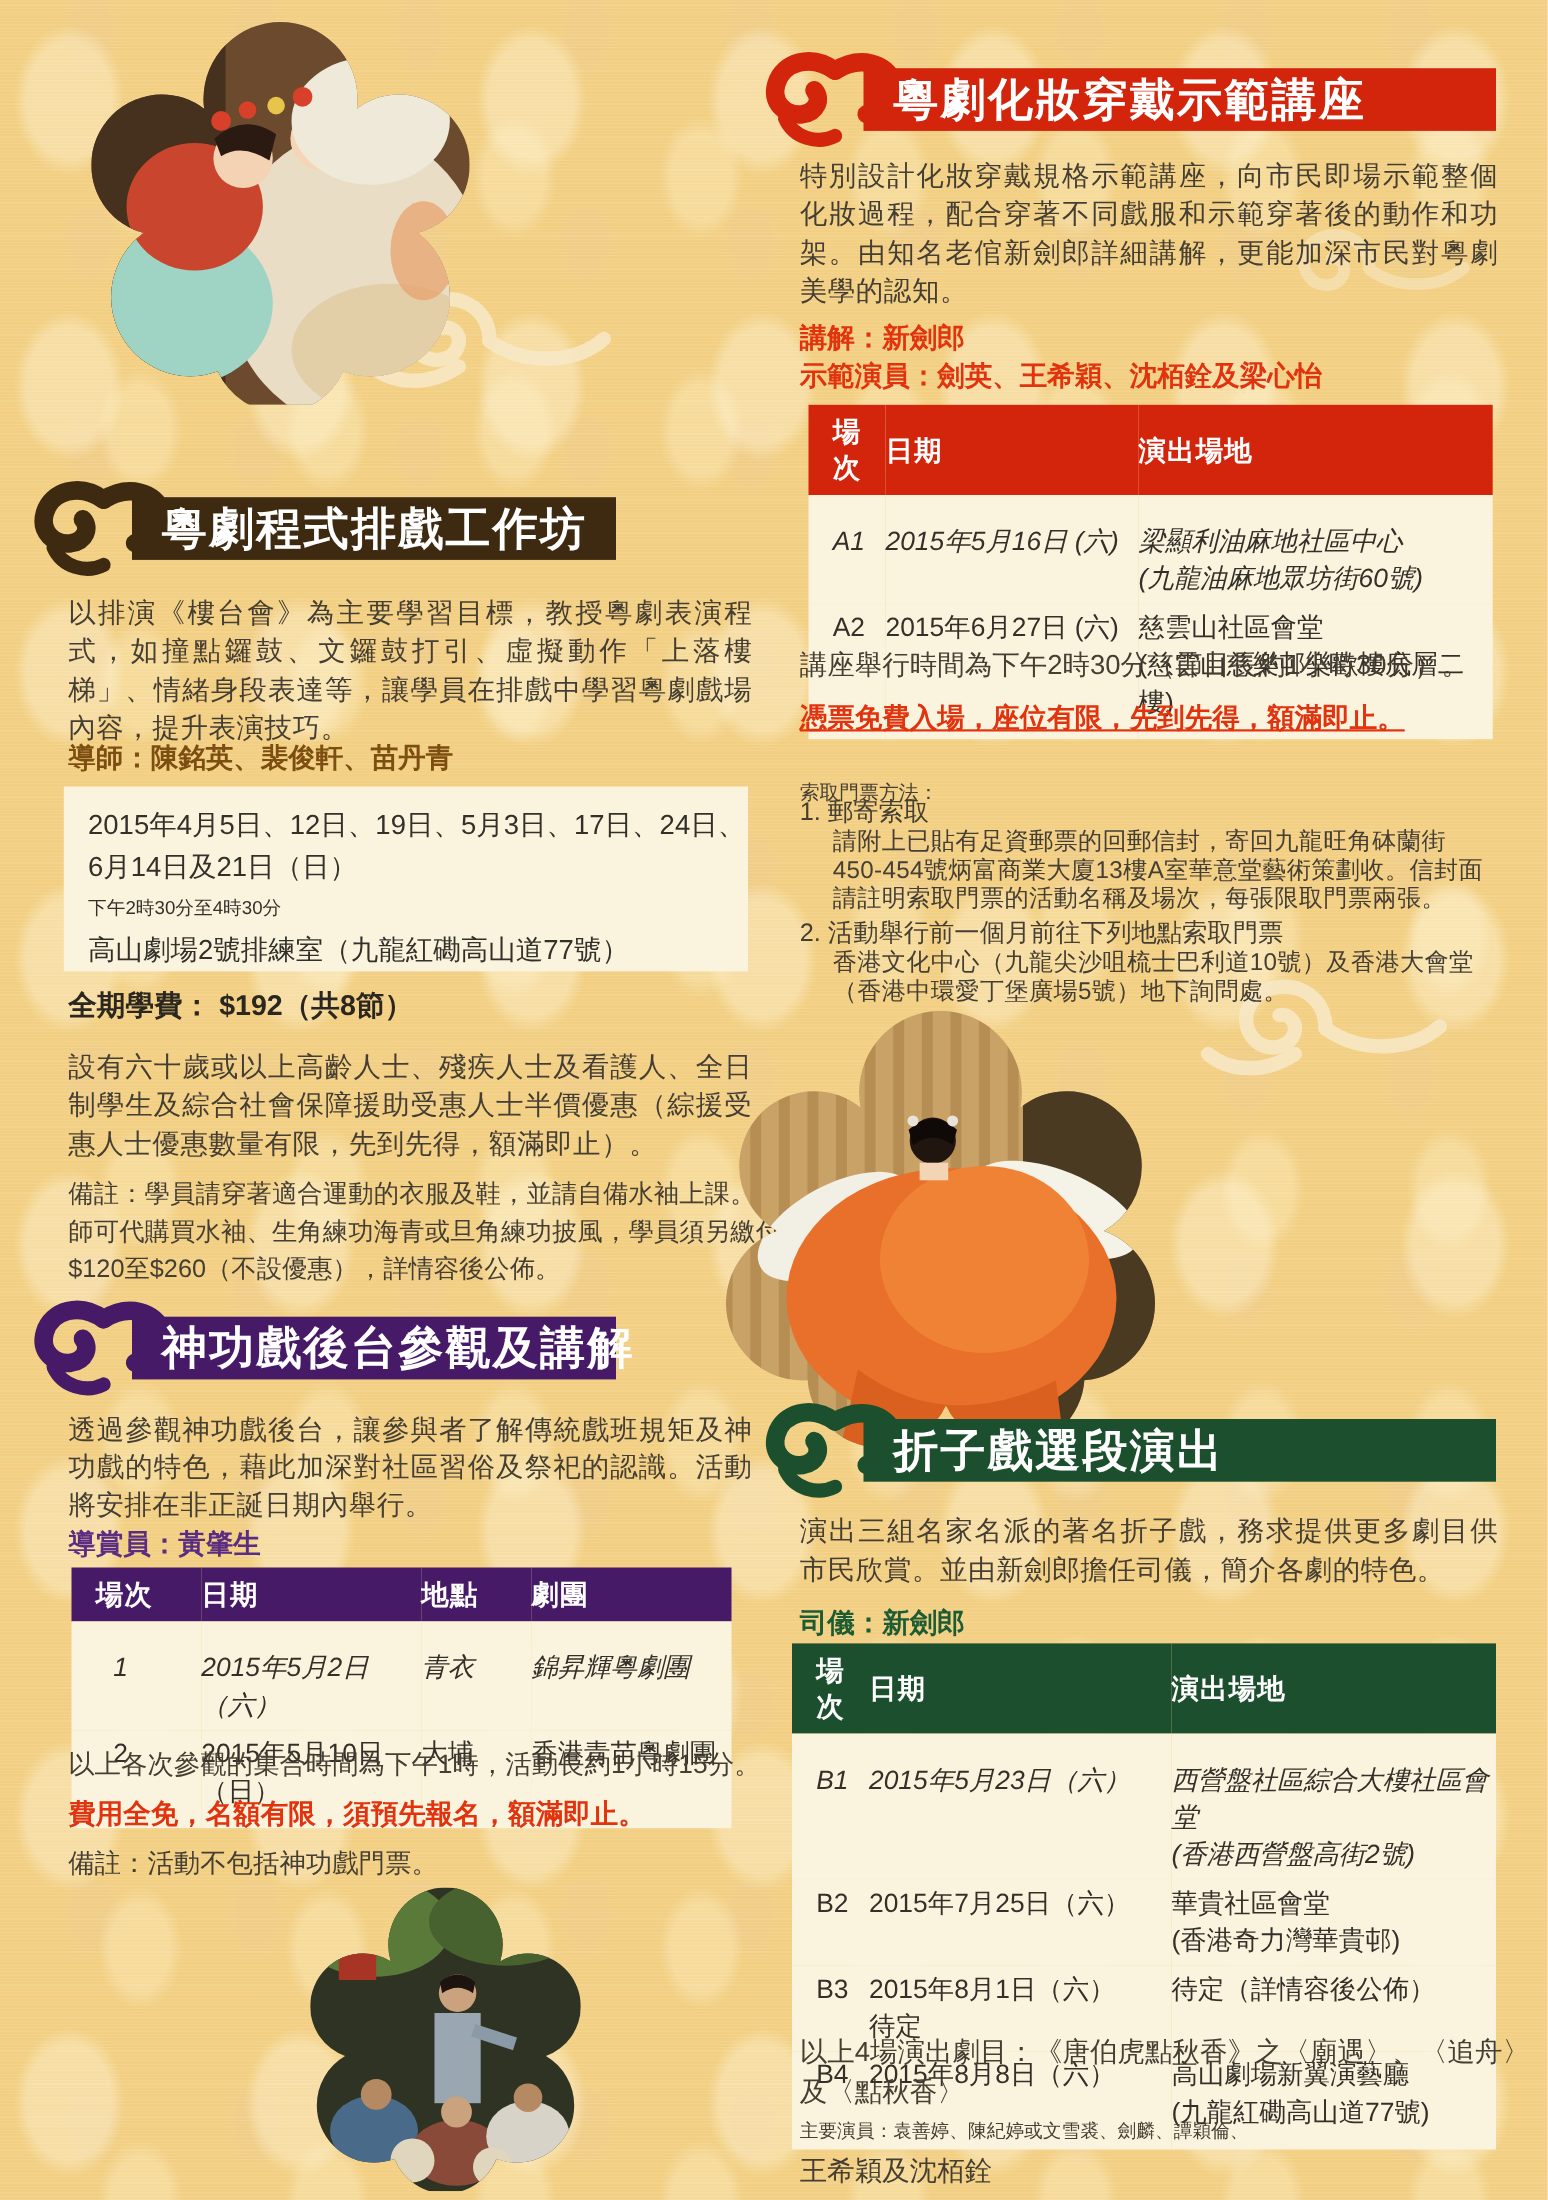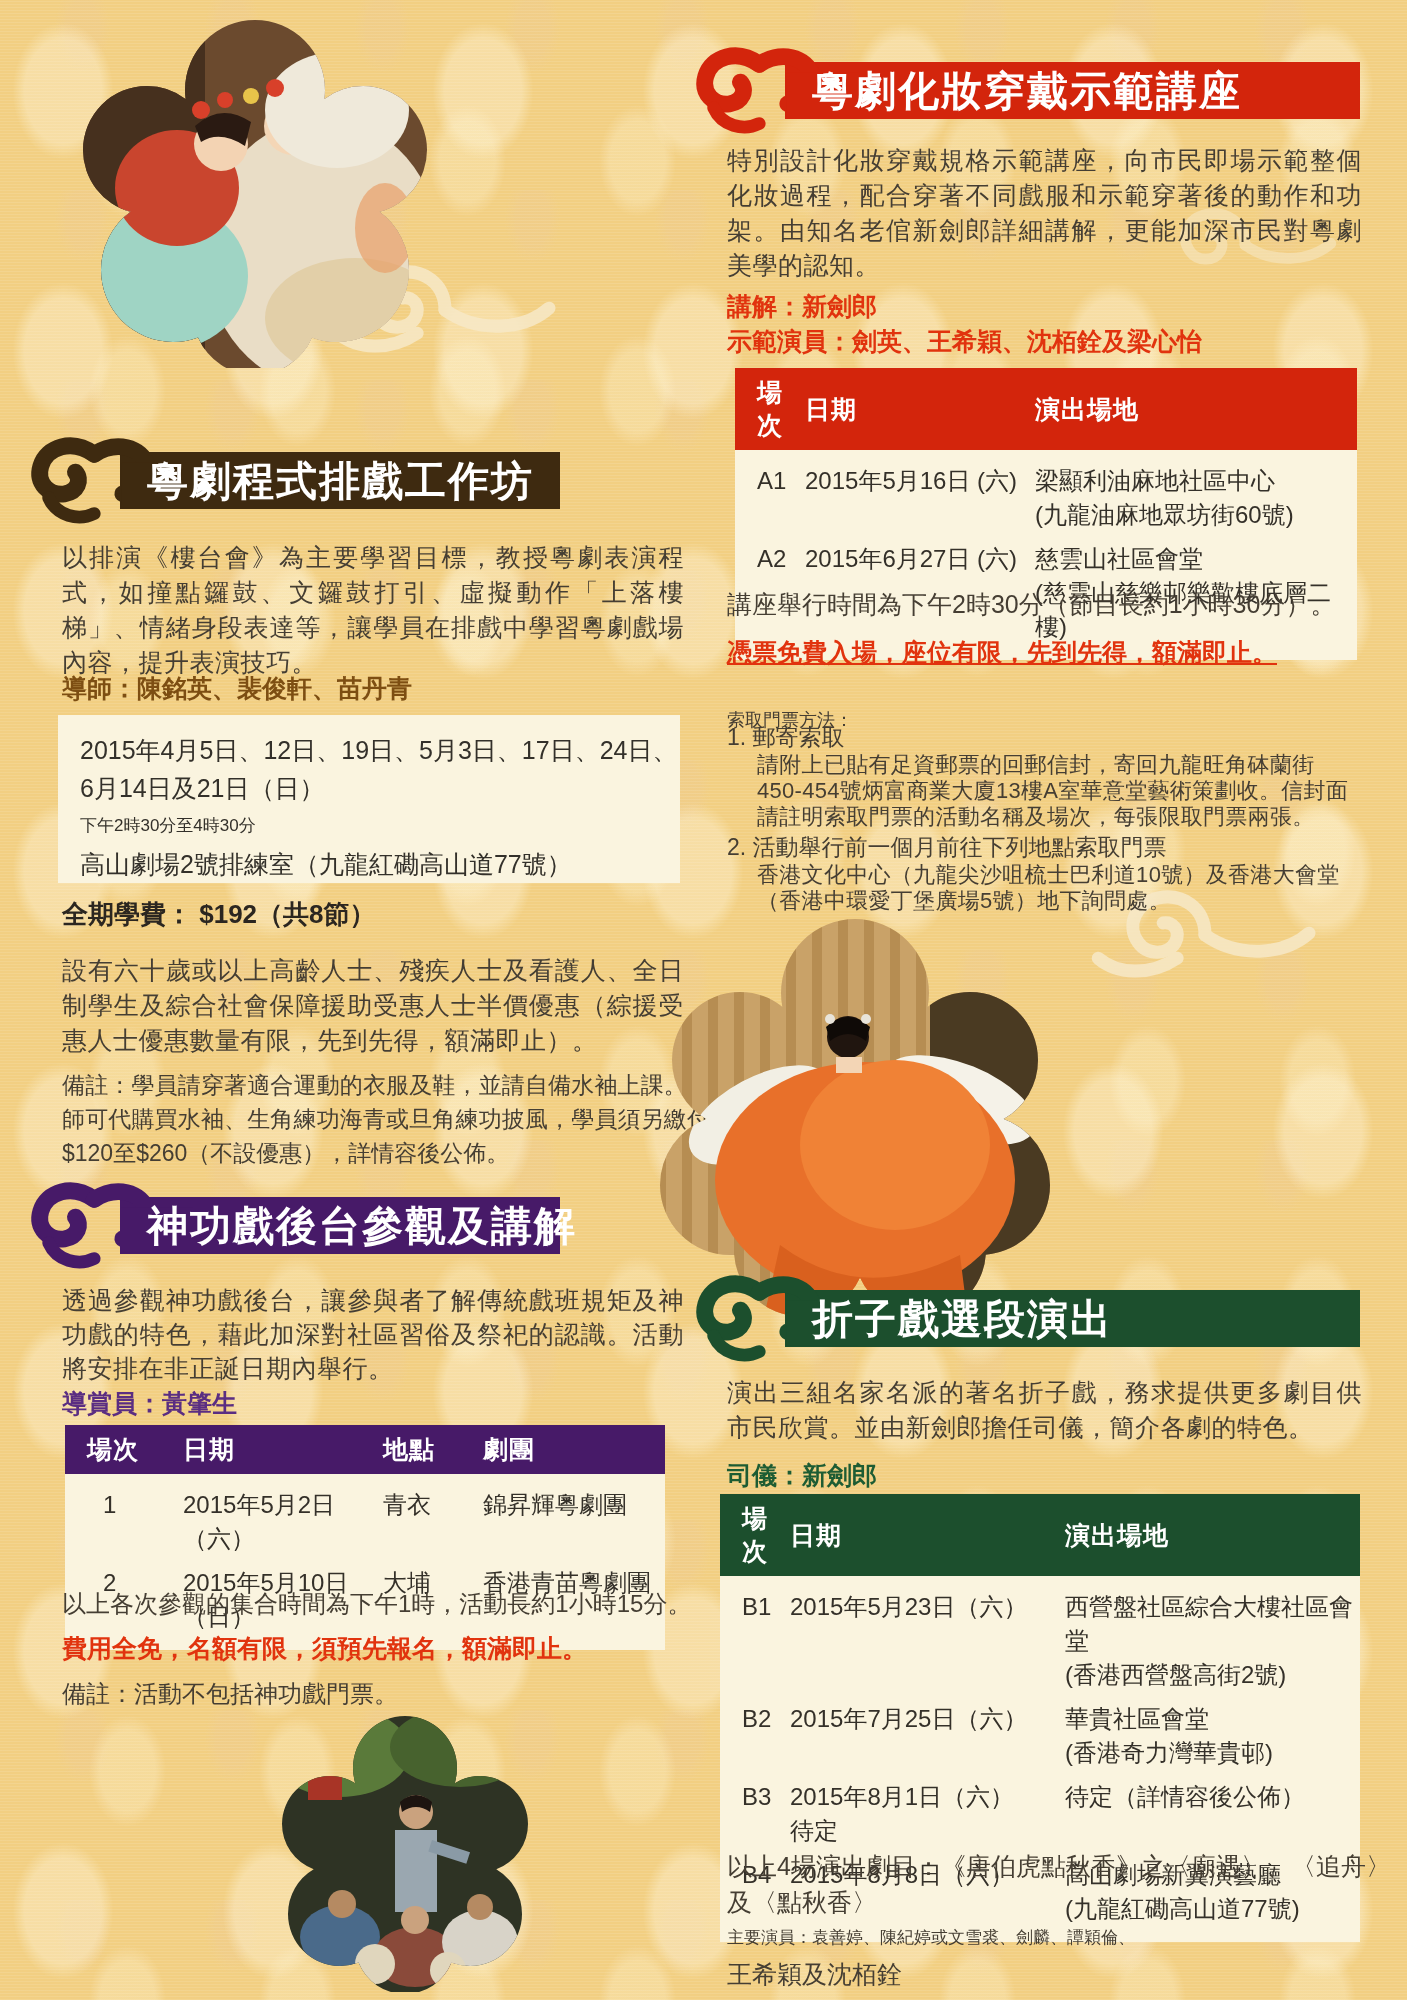--- a/index.html
+++ b/index.html
@@ -34,21 +34,21 @@
   .banner .cloud{position:absolute;left:-10px;top:-22px;width:168px;height:100px;z-index:1;}
   .banner.red  .bar{background:#d3250c;} .banner.red  .cloud{color:#d3250c;}
   .banner.brown .bar{background:#3e2a10;} .banner.brown .cloud{color:#3e2a10;}
   .banner.purple .bar{background:#471a68;} .banner.purple .cloud{color:#471a68;}
   .banner.green .bar{background:#1c4f2d;} .banner.green .cloud{color:#1c4f2d;}
 
   
   table.tbl{border-collapse:collapse;table-layout:fixed;}
   .tbl th{color:#fff;font-weight:bold;text-align:left;font-size:25px;padding:8px 0;letter-spacing:1px;}
   .tbl td{font-size:24px;line-height:34px;padding:5px 0;vertical-align:top;background:#faf4df;color:#343029;}
-  .tbl tbody tr:first-child td{padding-top:14px;}
+  .tbl tbody tr:first-child td{padding-top:26px;font-style:italic;}
   .tbl tbody tr:last-child td{padding-bottom:16px;}
   .red-tbl th{background:#d3250c;}
   .purple-tbl th{background:#471a68;}
   .green-tbl th{background:#1c4f2d;}
   .pad-l{padding-left:22px !important;}
 
   .cream-box{background:#faf4df;}
 
   .deco{opacity:.85;}
 </style>

